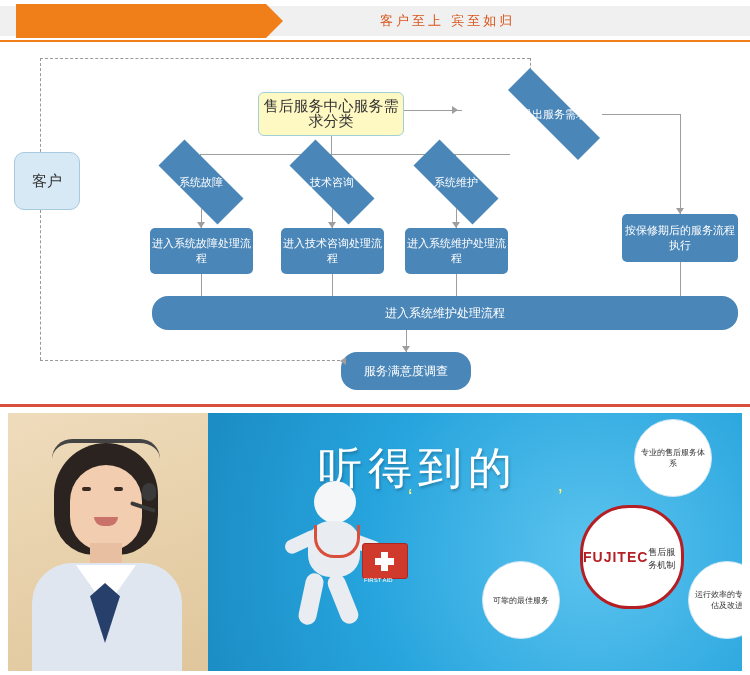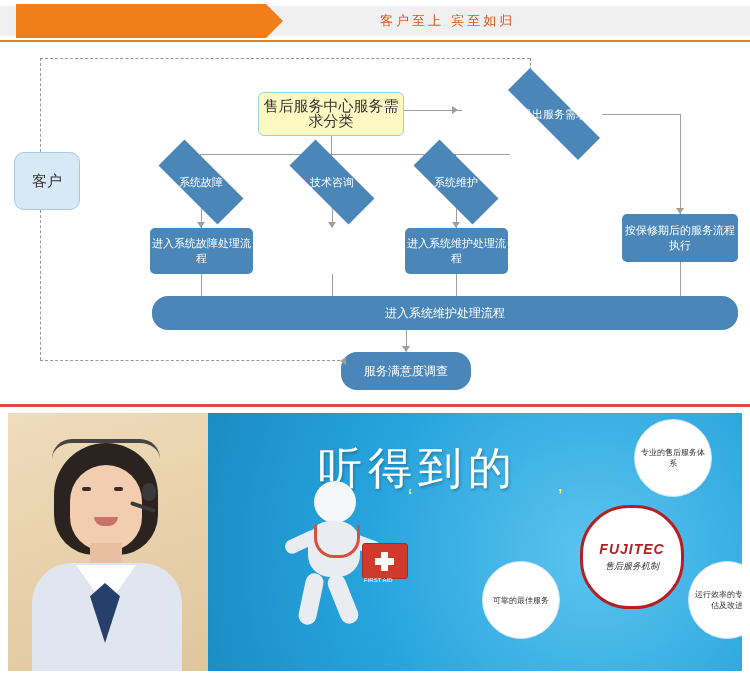--- a/index.html
+++ b/index.html
@@ -80,21 +80,21 @@
   .m-arm2{position:absolute;left:66px;top:56px;width:38px;height:14px;background:#e9edf1;border-radius:8px;transform:rotate(20deg);}
   .m-leg1{position:absolute;left:24px;top:92px;width:18px;height:52px;background:#e9edf1;border-radius:9px;transform:rotate(12deg);}
   .m-leg2{position:absolute;left:56px;top:92px;width:18px;height:52px;background:#e9edf1;border-radius:9px;transform:rotate(-22deg);}
   .m-steth{position:absolute;left:36px;top:44px;width:40px;height:30px;border:3px solid #d94f3d;border-top:none;border-radius:0 0 20px 20px;}
   .m-kit{position:absolute;left:84px;top:62px;width:44px;height:34px;background:#d03a2c;border-radius:3px;border:1px solid #a82a20;}
   .m-kit:before{content:"";position:absolute;left:18px;top:8px;width:7px;height:19px;background:#fff;}
   .m-kit:after{content:"";position:absolute;left:12px;top:14px;width:19px;height:7px;background:#fff;}
   .m-kitlbl{position:absolute;left:86px;top:96px;font-size:6px;color:#ffffff;font-family:"Liberation Sans",sans-serif;}
 
   .hex{position:absolute;left:330px;top:52px;width:180px;height:180px;}
-  .hex-core{position:absolute;left:42px;top:40px;width:98px;height:98px;border-radius:49px;background:#ffffff;border:3px solid #b51f24;display:flex;flex-direction:column;align-items:center;justify-content:center;font-style:italic;}
+  .hex-core{position:absolute;left:42px;top:40px;width:98px;height:98px;border-radius:49px;background:#ffffff;border:3px solid #b51f24;display:flex;flex-direction:row;align-items:center;justify-content:center;}
   .hex-core .brand{color:#b51f24;font-size:14px;font-weight:bold;letter-spacing:1px;font-family:"Liberation Sans",sans-serif;}
   .hex-core .sub{color:#333333;font-size:9px;margin-top:3px;font-family:"DejaVu Sans","Liberation Sans",sans-serif;}
   .bub{position:absolute;border-radius:50%;background:#ffffff;border:1px solid #cfe6f4;display:flex;align-items:center;justify-content:center;text-align:center;color:#333333;font-size:8px;line-height:11px;font-family:"DejaVu Sans","Liberation Sans",sans-serif;padding:4px;box-sizing:border-box;}
   .bub.b1{left:96px;top:-46px;width:78px;height:78px;}
   .bub.b2{left:150px;top:96px;width:78px;height:78px;}
   .bub.b3{left:-56px;top:96px;width:78px;height:78px;}
 </style>
 </head>
 <body>
 
@@ -149,20 +149,21 @@
     </div>
 
     <div class="ln v" style="left:201px;top:164px;height:20px;"></div>
     <div class="arrow-d" style="left:197px;top:178px;"></div>
     <div class="ln v" style="left:332px;top:164px;height:20px;"></div>
     <div class="arrow-d" style="left:328px;top:178px;"></div>
     <div class="ln v" style="left:456px;top:164px;height:20px;"></div>
     <div class="arrow-d" style="left:452px;top:178px;"></div>
 
     <div class="node proc" style="left:150px;top:184px;width:103px;height:46px;">进入系统故障处理流程</div>
+    <div class="node proc" style="left:281px;top:184px;width:103px;height:46px;">进入技术咨询处理流程</div>
     <div class="node proc" style="left:405px;top:184px;width:103px;height:46px;">进入系统维护处理流程</div>
 
     <div class="ln v" style="left:201px;top:230px;height:22px;"></div>
     <div class="ln v" style="left:332px;top:230px;height:22px;"></div>
     <div class="ln v" style="left:456px;top:230px;height:22px;"></div>
     <div class="ln v" style="left:680px;top:218px;height:34px;"></div>
 
     <div class="node wide" style="left:152px;top:252px;width:586px;height:34px;font-size:12px;">进入系统维护处理流程</div>
 
     <div class="ln v" style="left:406px;top:286px;height:22px;"></div>

